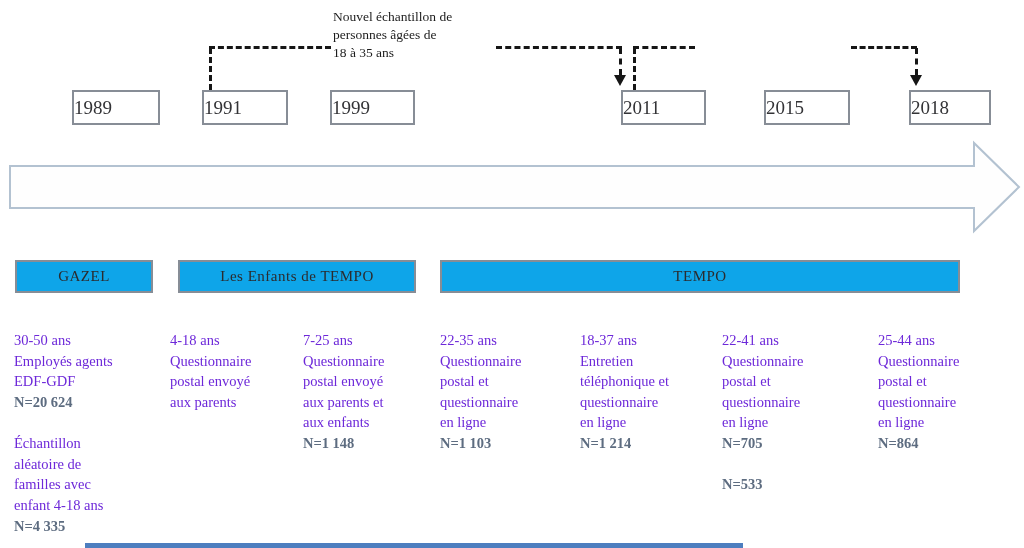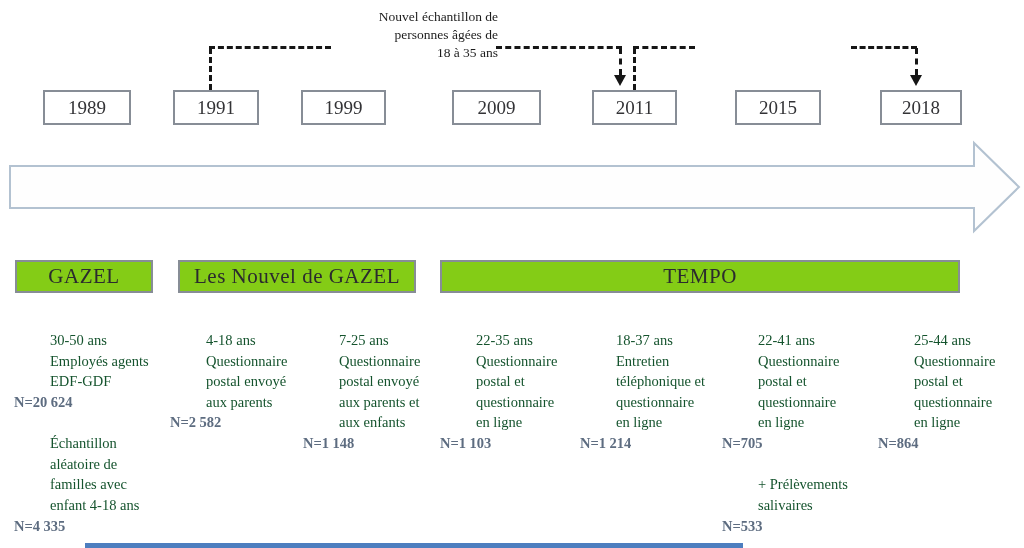--- a/index.html
+++ b/index.html
@@ -2,49 +2,49 @@
 <html><head>
 <meta charset="utf-8">
 <style>
   html,body{margin:0;padding:0;background:#ffffff;}
   .canvas{
     position:relative;width:1024px;height:548px;background:#ffffff;overflow:hidden;
     font-family:"Liberation Serif","DejaVu Serif",serif;color:#3f4043;
   }
   
   .annotation{
-    position:absolute;text-align:right;white-space:pre-line;
+    position:absolute;text-align:left;white-space:pre-line;
     font-size:13.5px;line-height:1.35;color:#1c1c1c;
   }
   
   .dash-h{position:absolute;height:0;border-top:3px dashed #161616;}
   .dash-v{position:absolute;width:0;border-left:3px dashed #161616;}
   .arrowhead{
     position:absolute;width:0;height:0;
     border-left:6px solid transparent;border-right:6px solid transparent;
     border-top:11px solid #161616;
   }
   
   .year{
     position:absolute;top:90px;height:31px;background:#ffffff;
-    border:2px solid #878d96;text-align:center;line-height:31px;
-    font-size:19px;color:#333336;
+    border:2px solid #878d96;line-height:31px;
+    font-size:19px;color:#333336;margin-left:29px;
   }
   
   .big-arrow{position:absolute;left:0;top:140px;}
   
   .cohort{
-    position:absolute;top:260px;height:29px;background:#84cc16;
+    position:absolute;top:260px;height:29px;background:#0ea5e9;
     border:2px solid #878d96;text-align:center;line-height:29px;
-    font-size:21px;color:#2b2b2e;letter-spacing:.5px;
+    font-size:15px;color:#2b2b2e;letter-spacing:.5px;
   }
   
   .col{position:absolute;top:330px;font-size:14.5px;line-height:1.42;}
   .col p{margin:0;white-space:pre-line;}
-  .col .body{color:#14532d;margin-left:36px;}
+  .col .body{color:#6d28d9;}
   .col .n{color:#5d6c80;margin-bottom:21px;font-weight:bold;}
   
   .bottom-bar{position:absolute;left:85px;top:543px;width:658px;height:5px;background:#4d7ebf;}
 </style>
 </head>
 <body>
 
 <div class="canvas">
 
   <div class="annotation" style="left:333px;top:8px;width:165px">Nouvel échantillon de
@@ -59,50 +59,48 @@
 
   <div class="dash-v" style="left:633px;top:48px;height:42px"></div>
   <div class="dash-h" style="left:633px;top:46px;width:62px"></div>
   <div class="dash-h" style="left:851px;top:46px;width:66px"></div>
   <div class="dash-v" style="left:915px;top:48px;height:27px"></div>
   <div class="arrowhead" style="left:910px;top:75px"></div>
 
   <div class="year" style="left:43px;width:84px">1989</div>
   <div class="year" style="left:173px;width:82px">1991</div>
   <div class="year" style="left:301px;width:81px">1999</div>
-  <div class="year" style="left:452px;width:85px">2009</div>
   <div class="year" style="left:592px;width:81px">2011</div>
   <div class="year" style="left:735px;width:82px">2015</div>
   <div class="year" style="left:880px;width:78px">2018</div>
 
   <svg class="big-arrow" width="1024" height="95">
     <polygon points="10,26 974,26 974,3 1019,47 974,91 974,68 10,68" fill="#fefefe" stroke="#b3c2d1" stroke-width="2"></polygon>
   </svg>
 
   <div class="cohort" style="left:15px;width:134px">GAZEL</div>
-  <div class="cohort" style="left:178px;width:234px">Les Nouvel de GAZEL</div>
+  <div class="cohort" style="left:178px;width:234px">Les Enfants de TEMPO</div>
   <div class="cohort" style="left:440px;width:516px">TEMPO</div>
 
   <div class="col" style="left:14px;width:148px">
     <p class="body">30-50 ans
 Employés agents
 EDF-GDF</p>
     <p class="n">N=20 624</p>
     <p class="body">Échantillon
 aléatoire de
 familles avec
 enfant 4-18 ans</p>
     <p class="n">N=4 335</p>
   </div>
   <div class="col" style="left:170px;width:128px">
     <p class="body">4-18 ans
 Questionnaire
 postal envoyé
 aux parents</p>
-    <p class="n">N=2 582</p>
   </div>
   <div class="col" style="left:303px;width:128px">
     <p class="body">7-25 ans
 Questionnaire
 postal envoyé
 aux parents et
 aux enfants</p>
     <p class="n">N=1 148</p>
   </div>
   <div class="col" style="left:440px;width:128px">
@@ -121,22 +119,20 @@
 en ligne</p>
     <p class="n">N=1 214</p>
   </div>
   <div class="col" style="left:722px;width:140px">
     <p class="body">22-41 ans
 Questionnaire
 postal et
 questionnaire
 en ligne</p>
     <p class="n">N=705</p>
-    <p class="body">+ Prélèvements
-salivaires</p>
     <p class="n">N=533</p>
   </div>
   <div class="col" style="left:878px;width:132px">
     <p class="body">25-44 ans
 Questionnaire
 postal et
 questionnaire
 en ligne</p>
     <p class="n">N=864</p>
   </div>

